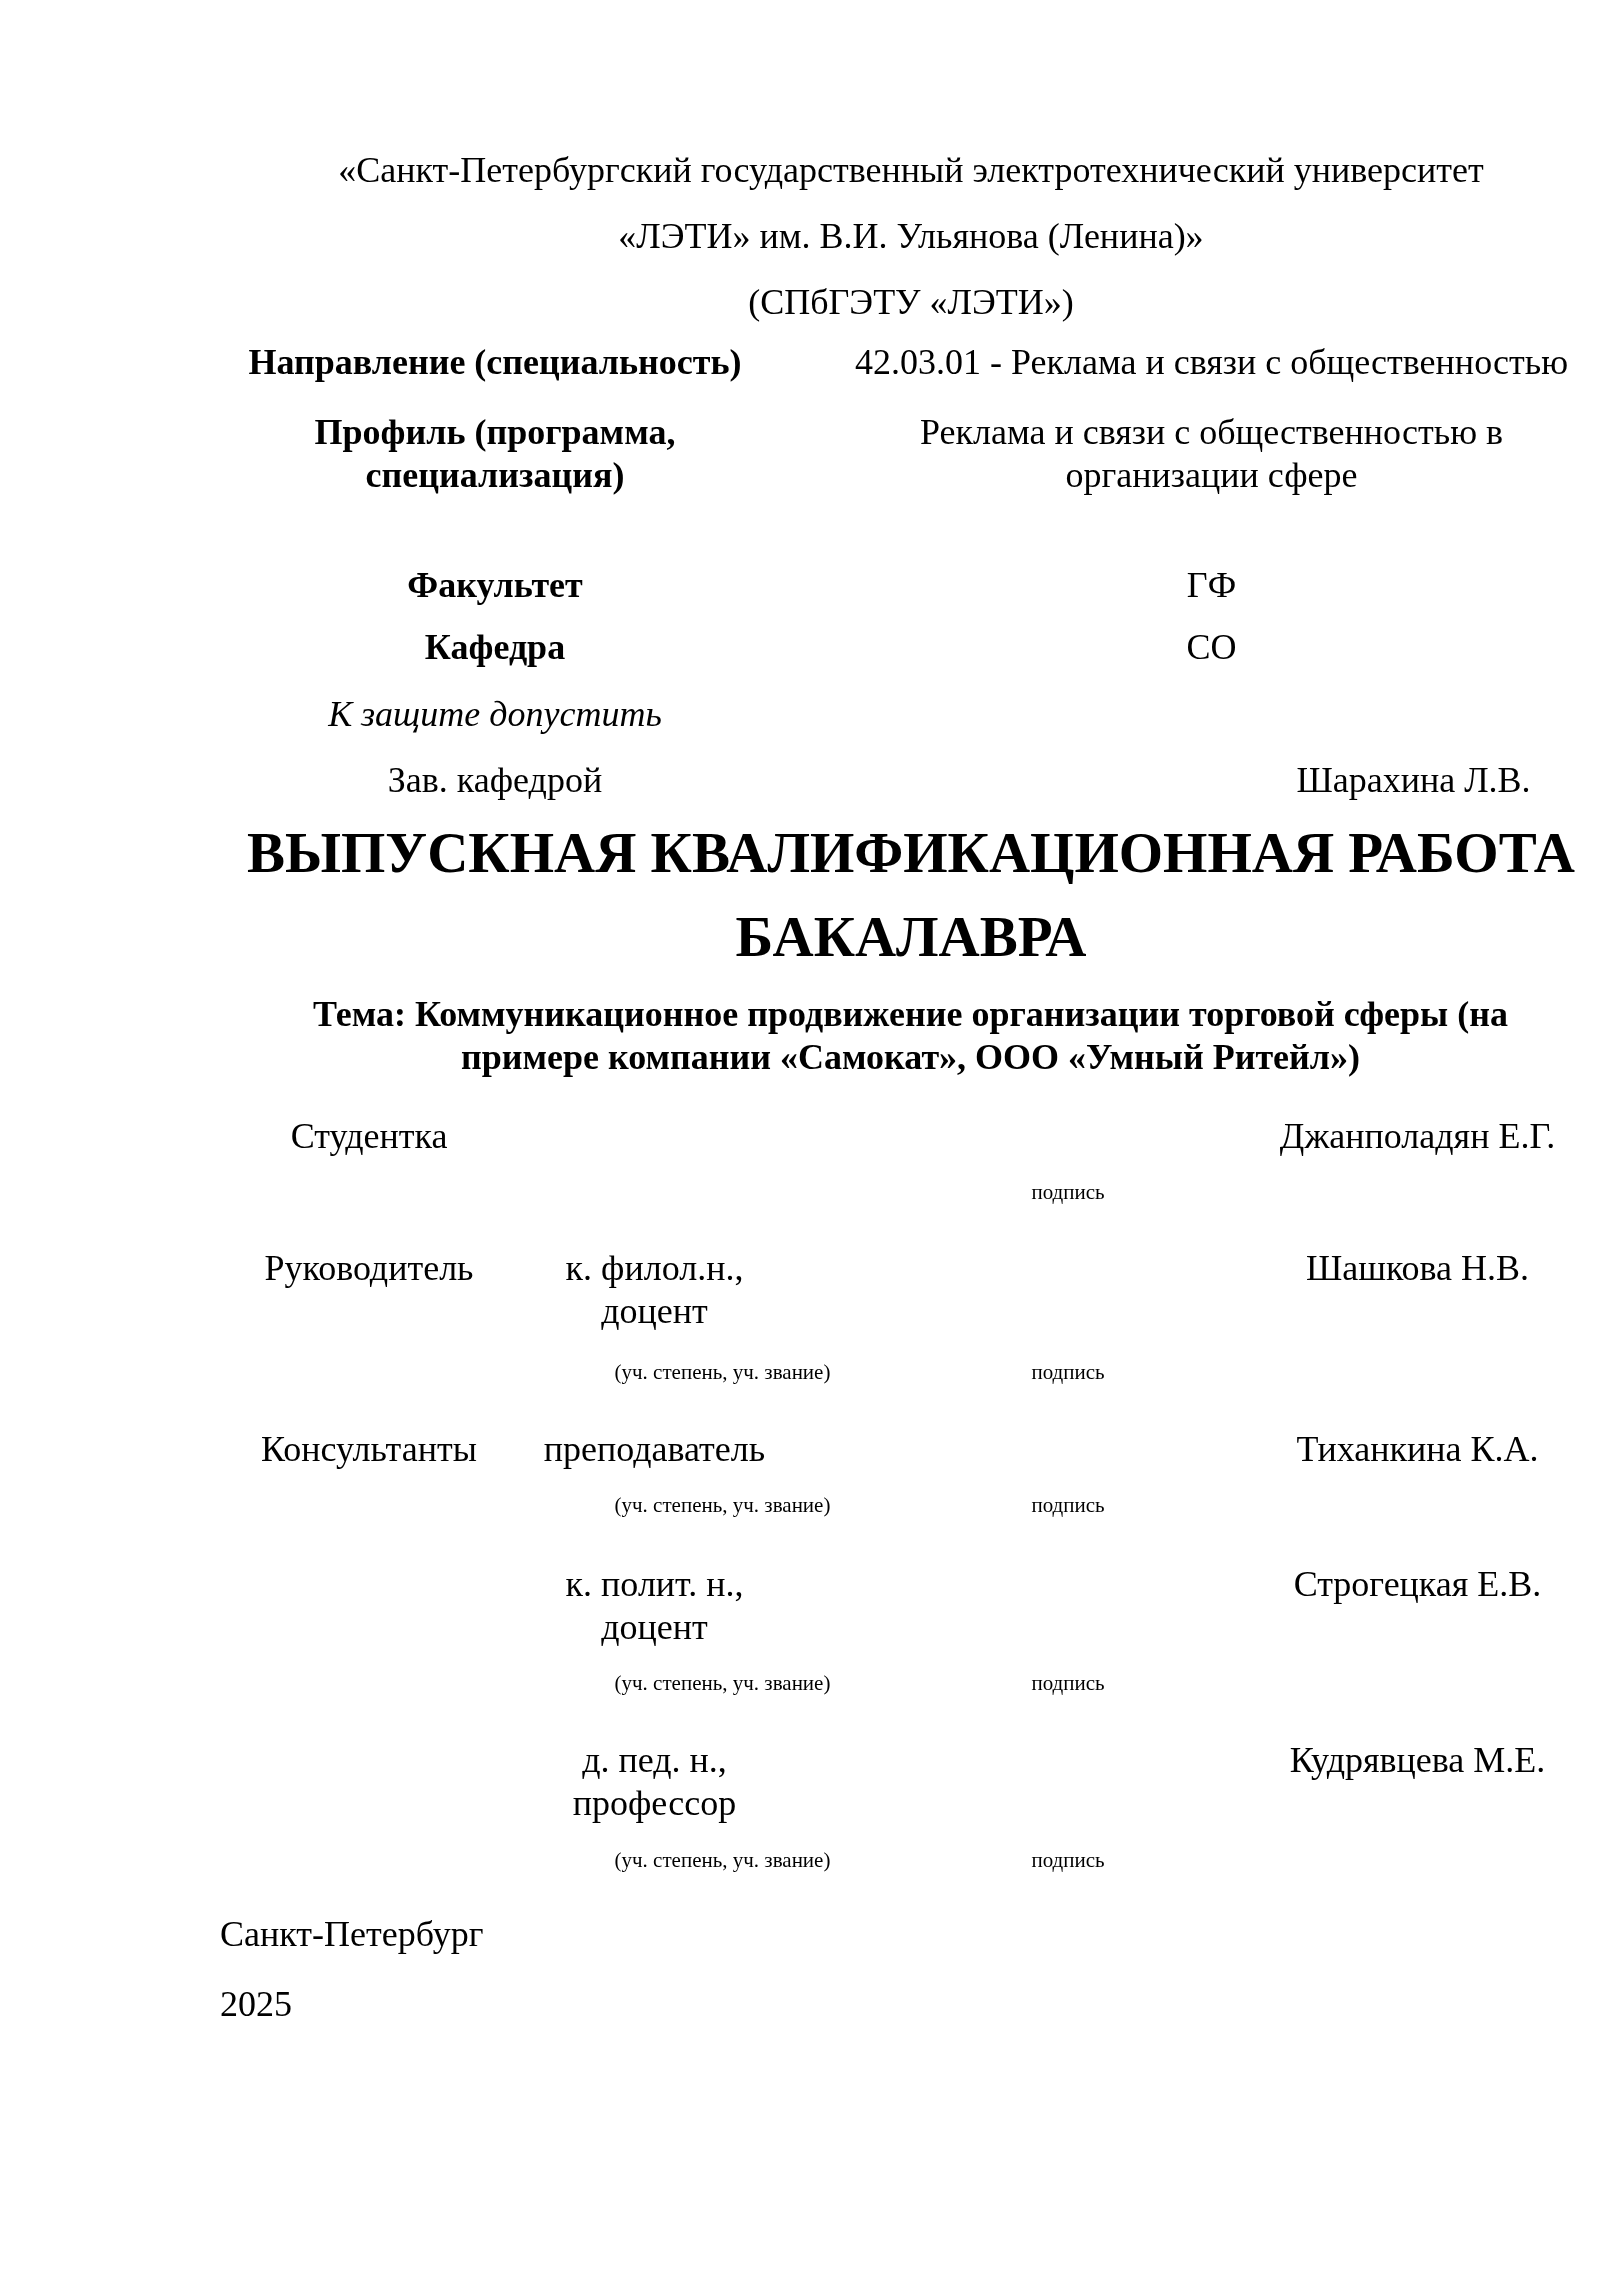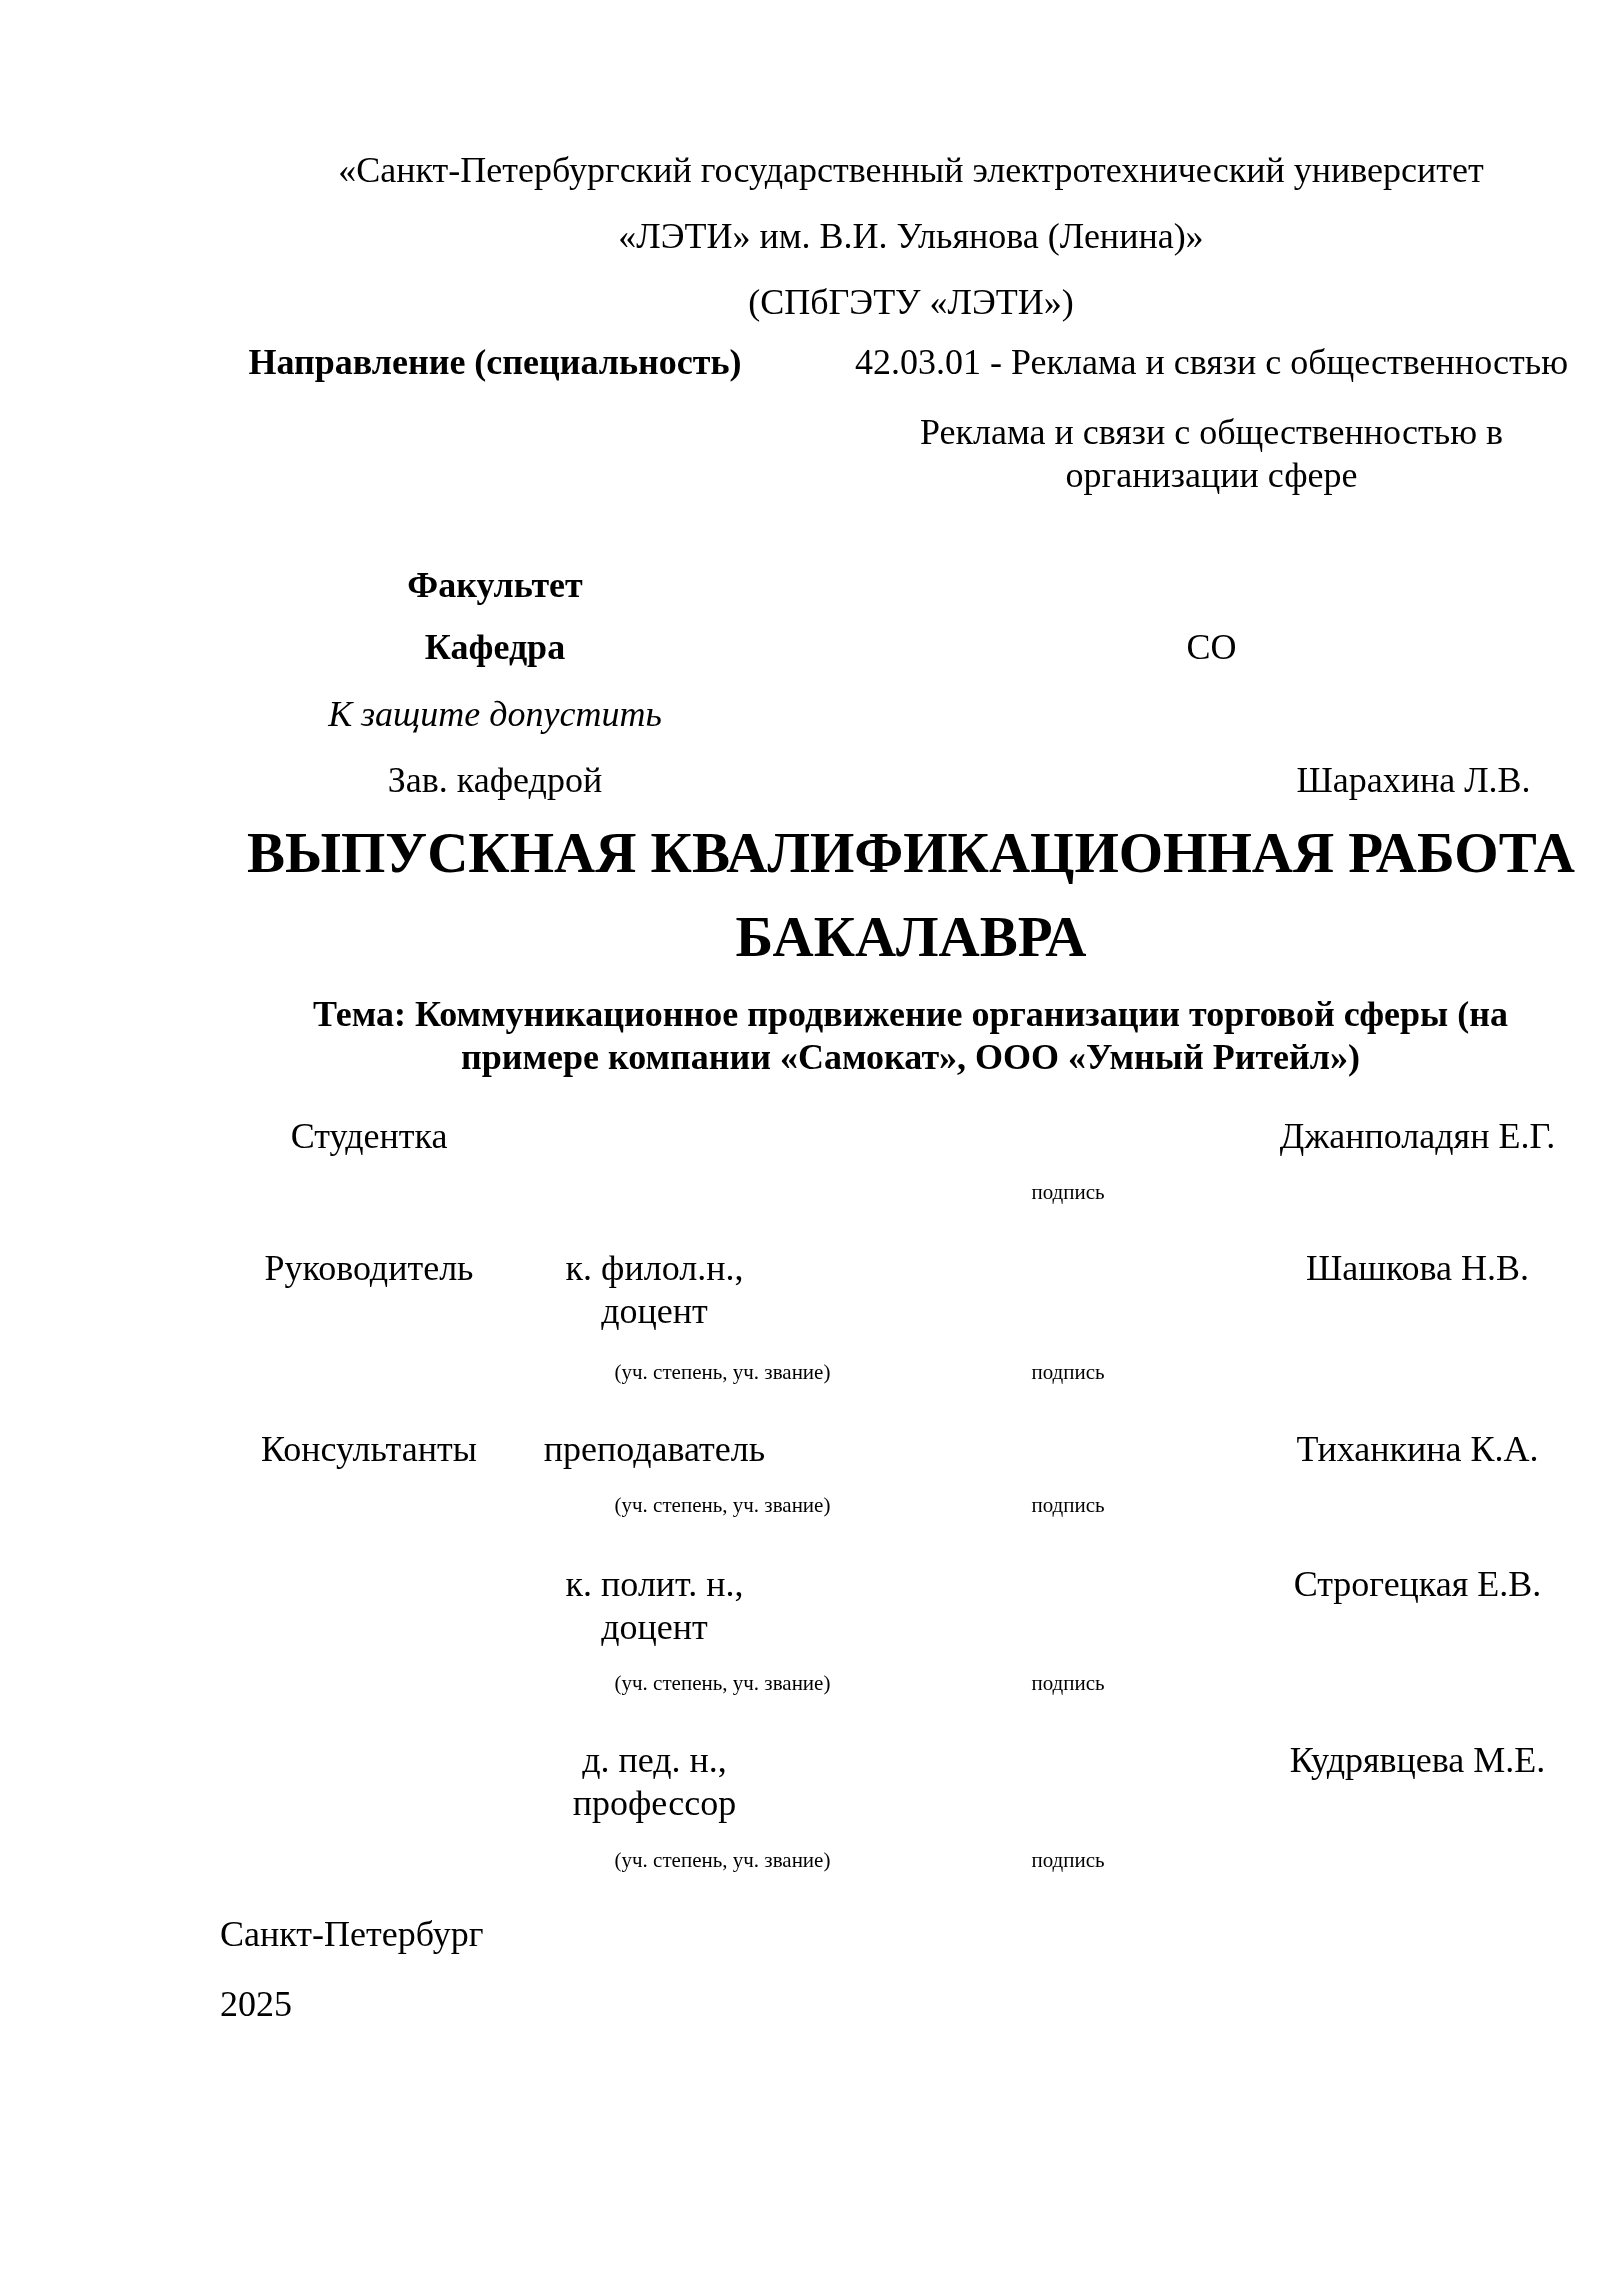--- a/index.html
+++ b/index.html
@@ -51,23 +51,25 @@
 
   <div class="abs header-block">
     <div>«Санкт-Петербургский государственный электротехнический университет</div>
     <div>«ЛЭТИ» им. В.И. Ульянова (Ленина)»</div>
     <div>(СПбГЭТУ «ЛЭТИ»)</div>
   </div>
 
   <div class="abs body-text b label-col" style="top:341px">Направление (специальность)</div>
   <div class="abs body-text value-col" style="top:341px">42.03.01 - Реклама и связи с общественностью</div>
 
+  <div class="abs body-text b label-col" style="top:411px">Профиль (программа, специализация)</div>
   <div class="abs body-text value-col" style="top:411px">Реклама и связи с общественностью в организации сфере</div>
 
   <div class="abs body-text b label-col" style="top:564px">Факультет</div>
+  <div class="abs body-text value-col" style="top:564px">ГФ</div>
 
   <div class="abs body-text b label-col" style="top:626px">Кафедра</div>
   <div class="abs body-text value-col" style="top:626px">СО</div>
 
   <div class="abs body-text i" style="left:220px; top:693px; width:550px">К защите допустить</div>
   <div class="abs body-text" style="left:220px; top:759px; width:550px">Зав. кафедрой</div>
   <div class="abs body-text" style="left:1225px; top:759px; width:377px">Шарахина Л.В.</div>
 
   <div class="abs title-line" style="top:825px">ВЫПУСКНАЯ КВАЛИФИКАЦИОННАЯ РАБОТА</div>
   <div class="abs title-line" style="top:909px">БАКАЛАВРА</div>

